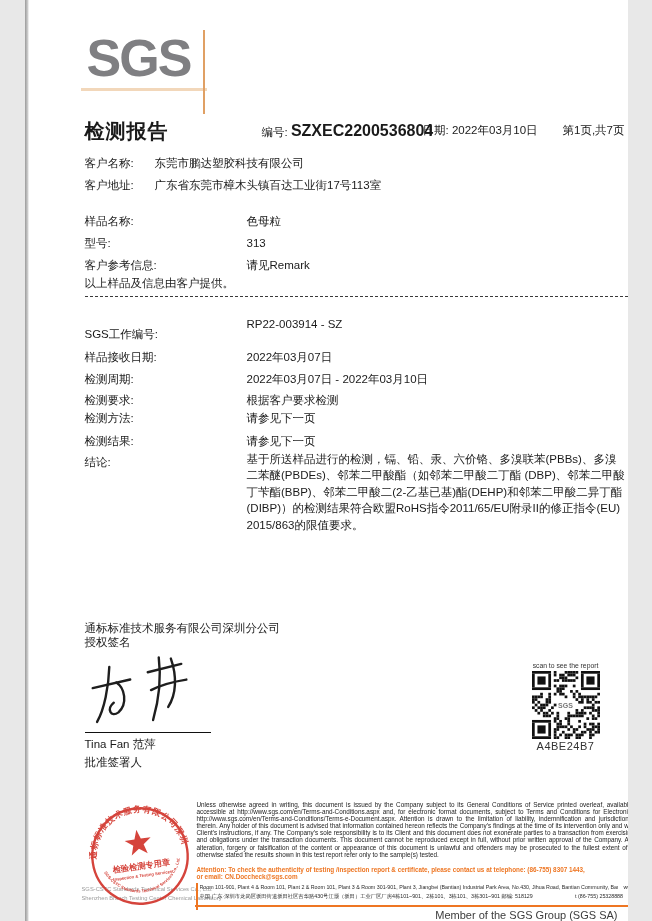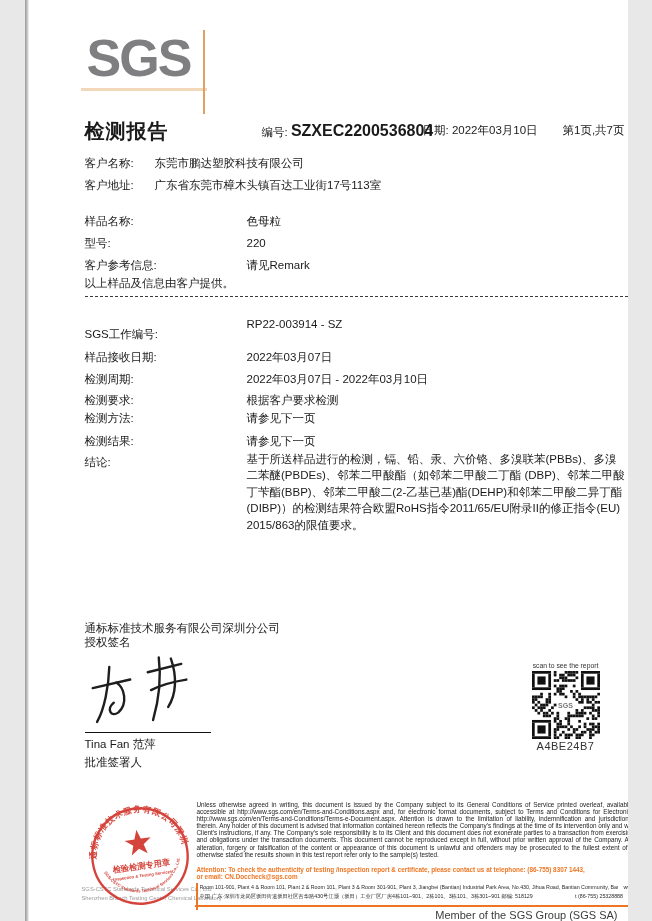--- a/index.html
+++ b/index.html
@@ -78,21 +78,21 @@
   <div class="abs t11" style="left:538px; top:123px;">第1页,共7页</div>
 
   <div class="abs t11" style="left:60px; top:156px;">客户名称:</div>
   <div class="abs t11" style="left:130px; top:156px;">东莞市鹏达塑胶科技有限公司</div>
   <div class="abs t11" style="left:60px; top:178px;">客户地址:</div>
   <div class="abs t11" style="left:130px; top:178px;">广东省东莞市樟木头镇百达工业街17号113室</div>
 
   <div class="abs t11" style="left:60px; top:214px;">样品名称:</div>
   <div class="abs t11" style="left:222px; top:214px;text-align:right;">色母粒</div>
   <div class="abs t11" style="left:60px; top:236px;">型号:</div>
-  <div class="abs t11" style="left:222px; top:236px;">220</div>
+  <div class="abs t11" style="left:222px; top:236px;">313</div>
   <div class="abs t11" style="left:60px; top:258px;">客户参考信息:</div>
   <div class="abs t11" style="left:222px; top:258px;">请见Remark</div>
   <div class="abs t11" style="left:60px; top:276px;">以上样品及信息由客户提供。</div>
 
   <div class="dashed"></div>
 
   <div class="abs t11" style="left:60px; top:327px;">SGS工作编号:</div>
   <div class="abs t11" style="left:222px; top:317px;">RP22-003914 - SZ</div>
   <div class="abs t11" style="left:60px; top:350px;">样品接收日期:</div>
   <div class="abs t11" style="left:222px; top:350px;">2022年03月07日</div>

